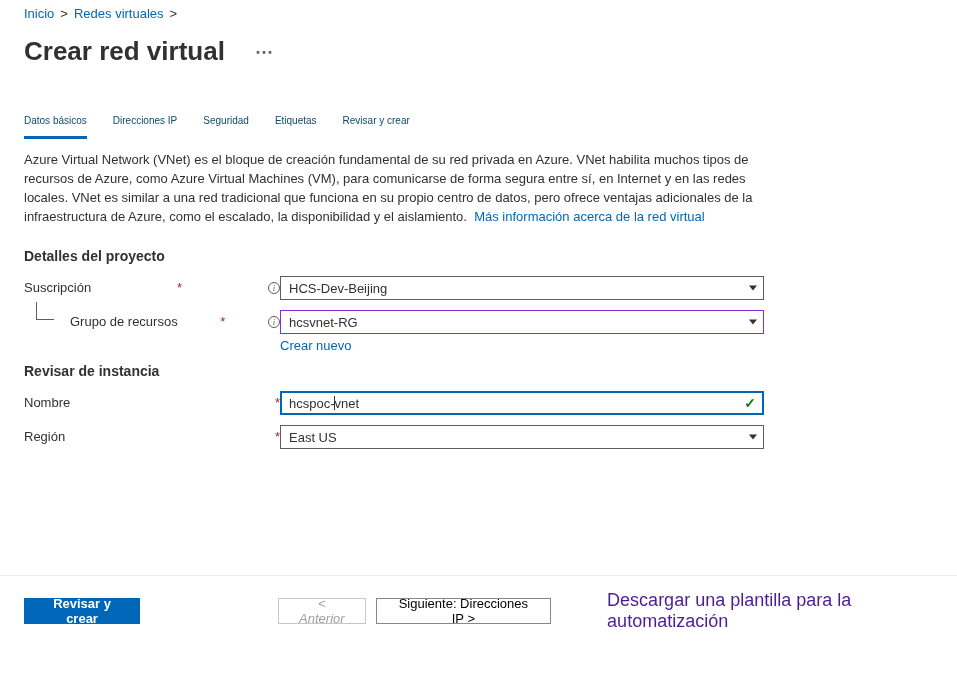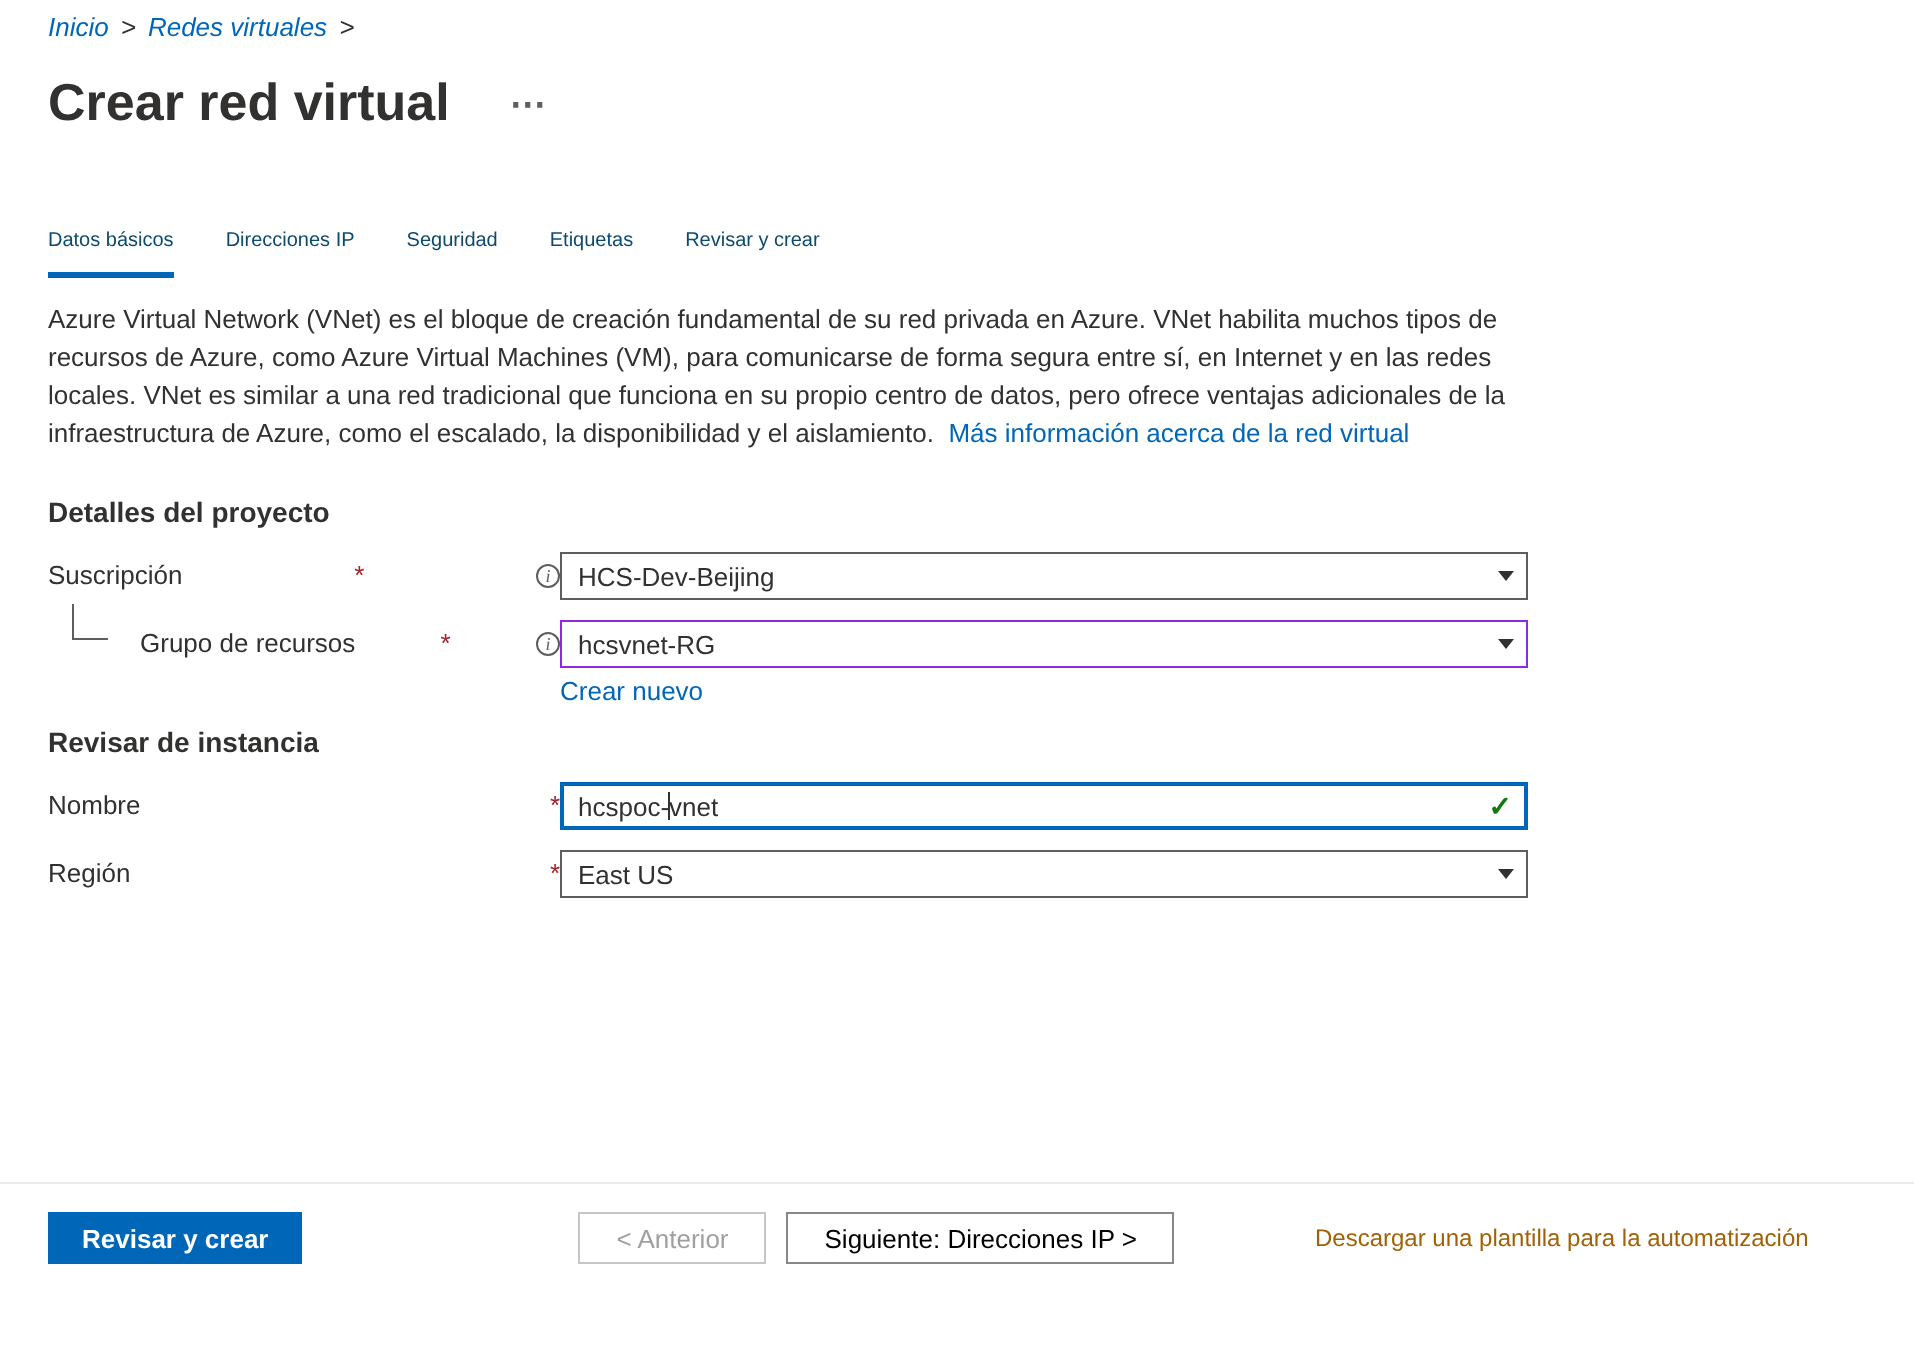--- a/index.html
+++ b/index.html
@@ -16,21 +16,20 @@
   .page {
     padding: 6px 24px 0 24px;
   }
   .breadcrumb {
     font-size: 13px;
     margin-bottom: 15px;
     display: flex;
     align-items: center;
     gap: 6px;
     color: #323130;
-    font-style: italic;
   }
   .breadcrumb a { color: #0067b8; text-decoration: none; cursor: pointer; }
   .breadcrumb .sep { color: #323130; }
   .page-title {
     font-size: 26px;
     font-weight: 600;
     margin: 8px 0 18px 0;
     display: flex;
     align-items: center;
     gap: 30px;
@@ -191,26 +190,26 @@
     font-weight: 600;
     padding: 0 16px;
   }
   .btn.disabled {
     color: #a19f9d;
     border-color: #c8c6c4;
     cursor: default;
     background: #fff;
   }
   .footer-link {
-    margin-left: 60px;
-    color: #a16207;
-    font-size: 12px;
-    cursor: pointer;
-  }
-  .footer .gap-anterior { margin-left: 128px; }
+    margin-left: 46px;
+    color: #4c1d95;
+    font-size: 18px;
+    cursor: pointer;
+  }
+  .footer .gap-anterior { margin-left: 128px; font-style: italic; }
 </style>
 </head>
 <body>
 
 <div class="page">
   <div class="breadcrumb">
     <a>Inicio</a>
     <span class="sep">&gt;</span>
     <a>Redes virtuales</a>
     <span class="sep">&gt;</span>

